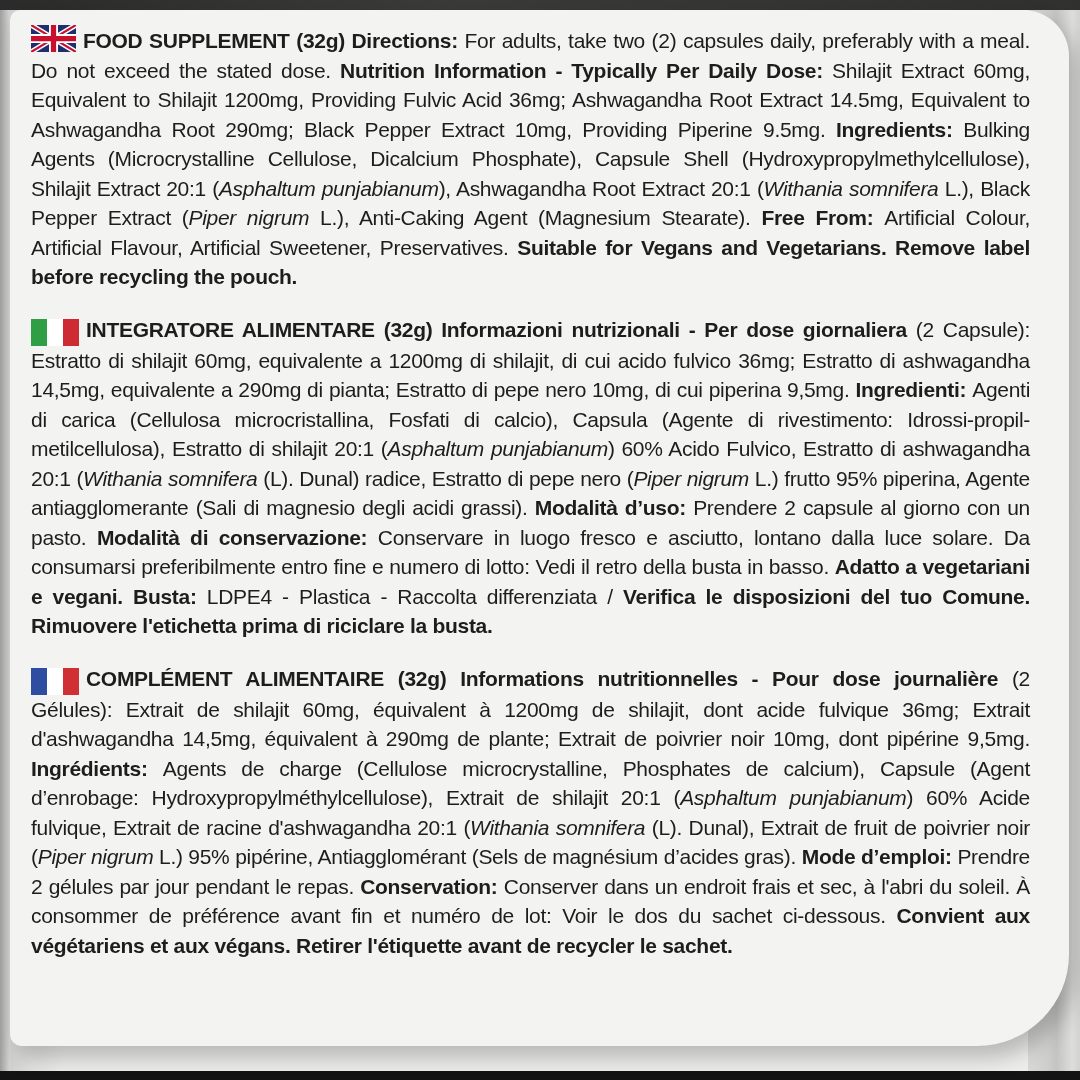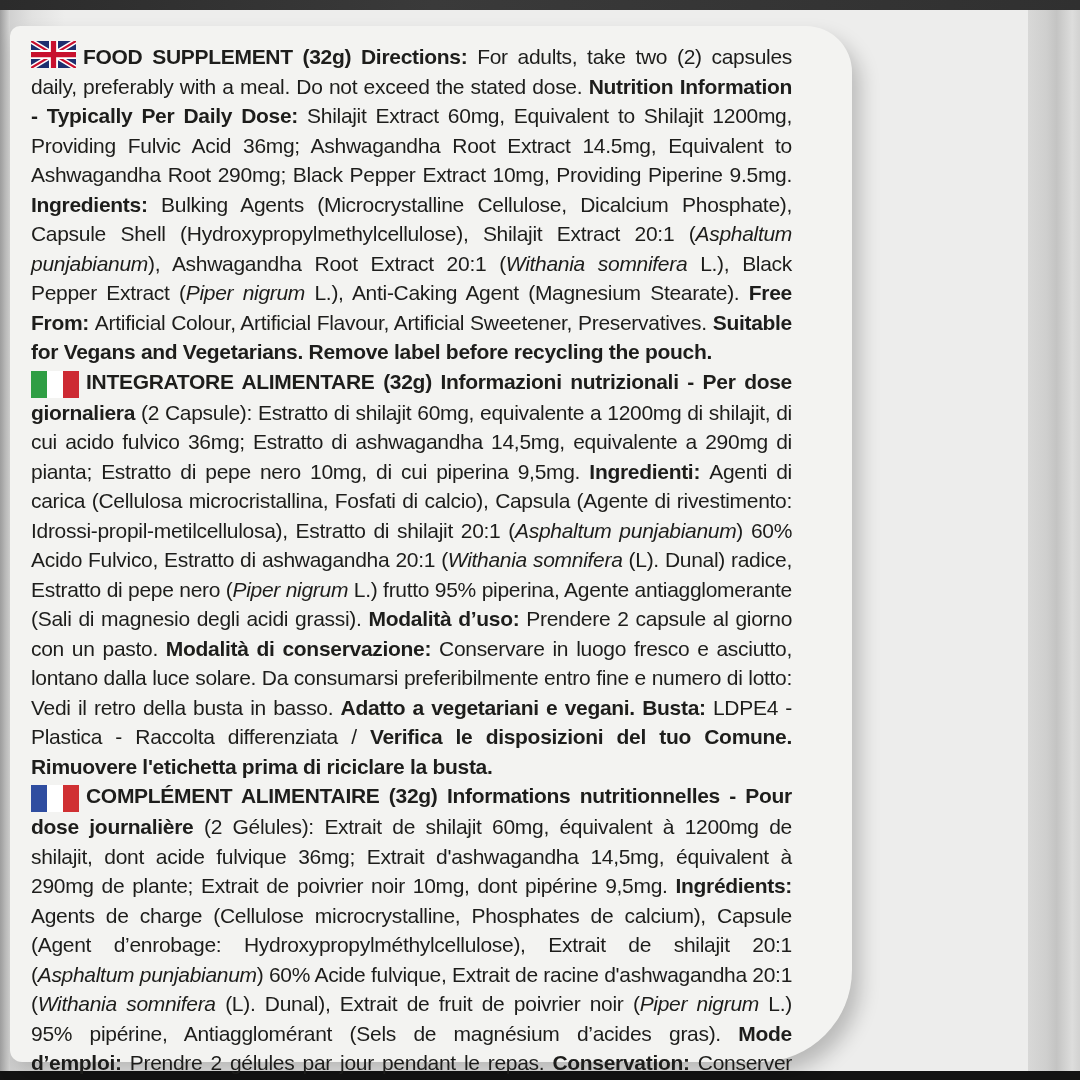--- a/index.html
+++ b/index.html
@@ -9,34 +9,34 @@
     font-family:"Liberation Sans",sans-serif;
   }
   .edge-top{position:absolute;top:0;left:0;width:1080px;height:10px;
     background:linear-gradient(90deg,#2b2b2b,#3a3a3a 40%,#303030);}
   .edge-bottom{position:absolute;bottom:0;left:0;width:1080px;height:9px;background:#131313;}
   .edge-left{position:absolute;top:0;left:0;width:10px;height:1080px;
     background:linear-gradient(90deg,#9e9e9e,#d6d6d5);}
   .edge-right{position:absolute;top:10px;right:0;width:52px;height:1061px;
     background:linear-gradient(90deg,#d8d8d7 0%,#cfcfce 35%,#c4c4c3 55%,#dddddc 85%,#d2d2d1 100%);}
   .panel{
-    position:absolute;left:10px;top:26px;width:842px;height:1036px;
+    position:absolute;left:10px;top:10px;width:1059px;height:1036px;
     background:var(--label-bg,#f3f3f1);
     border-radius:10px 46px 92px 12px;
     box-shadow:8px 12px 20px rgba(0,0,0,0.22);
     box-sizing:border-box;
-    padding:15px 60px 14px 21px;
+    padding:15px 39px 14px 21px;
     color:var(--text,#1d1d1b);
   }
   .section{
     margin:0;
     font-size:21px;line-height:29.5px;letter-spacing:-0.3px;
     text-align:justify;
   }
-  .section + .section{}
+  .section + .section{margin-top:23px;}
   .section .b{font-weight:700;}
   .section .i{font-style:italic;}
   .flag{display:inline-block;vertical-align:-4px;margin-right:7px;}
   .flag.uk svg{display:block;width:45px;height:27px;}
   .f-blue{fill:var(--uk-blue,#1e2f6e);}
   .st-white{stroke:#ffffff;fill:none;}
   .st-red{stroke:var(--uk-red,#c8102e);fill:none;}
   .flag.tricolor{width:48px;height:27px;white-space:nowrap;letter-spacing:0;}
   .flag.tricolor span{display:inline-block;width:16px;height:27px;vertical-align:top;}
   .it1{background:var(--it-green,#2f9e44);}

